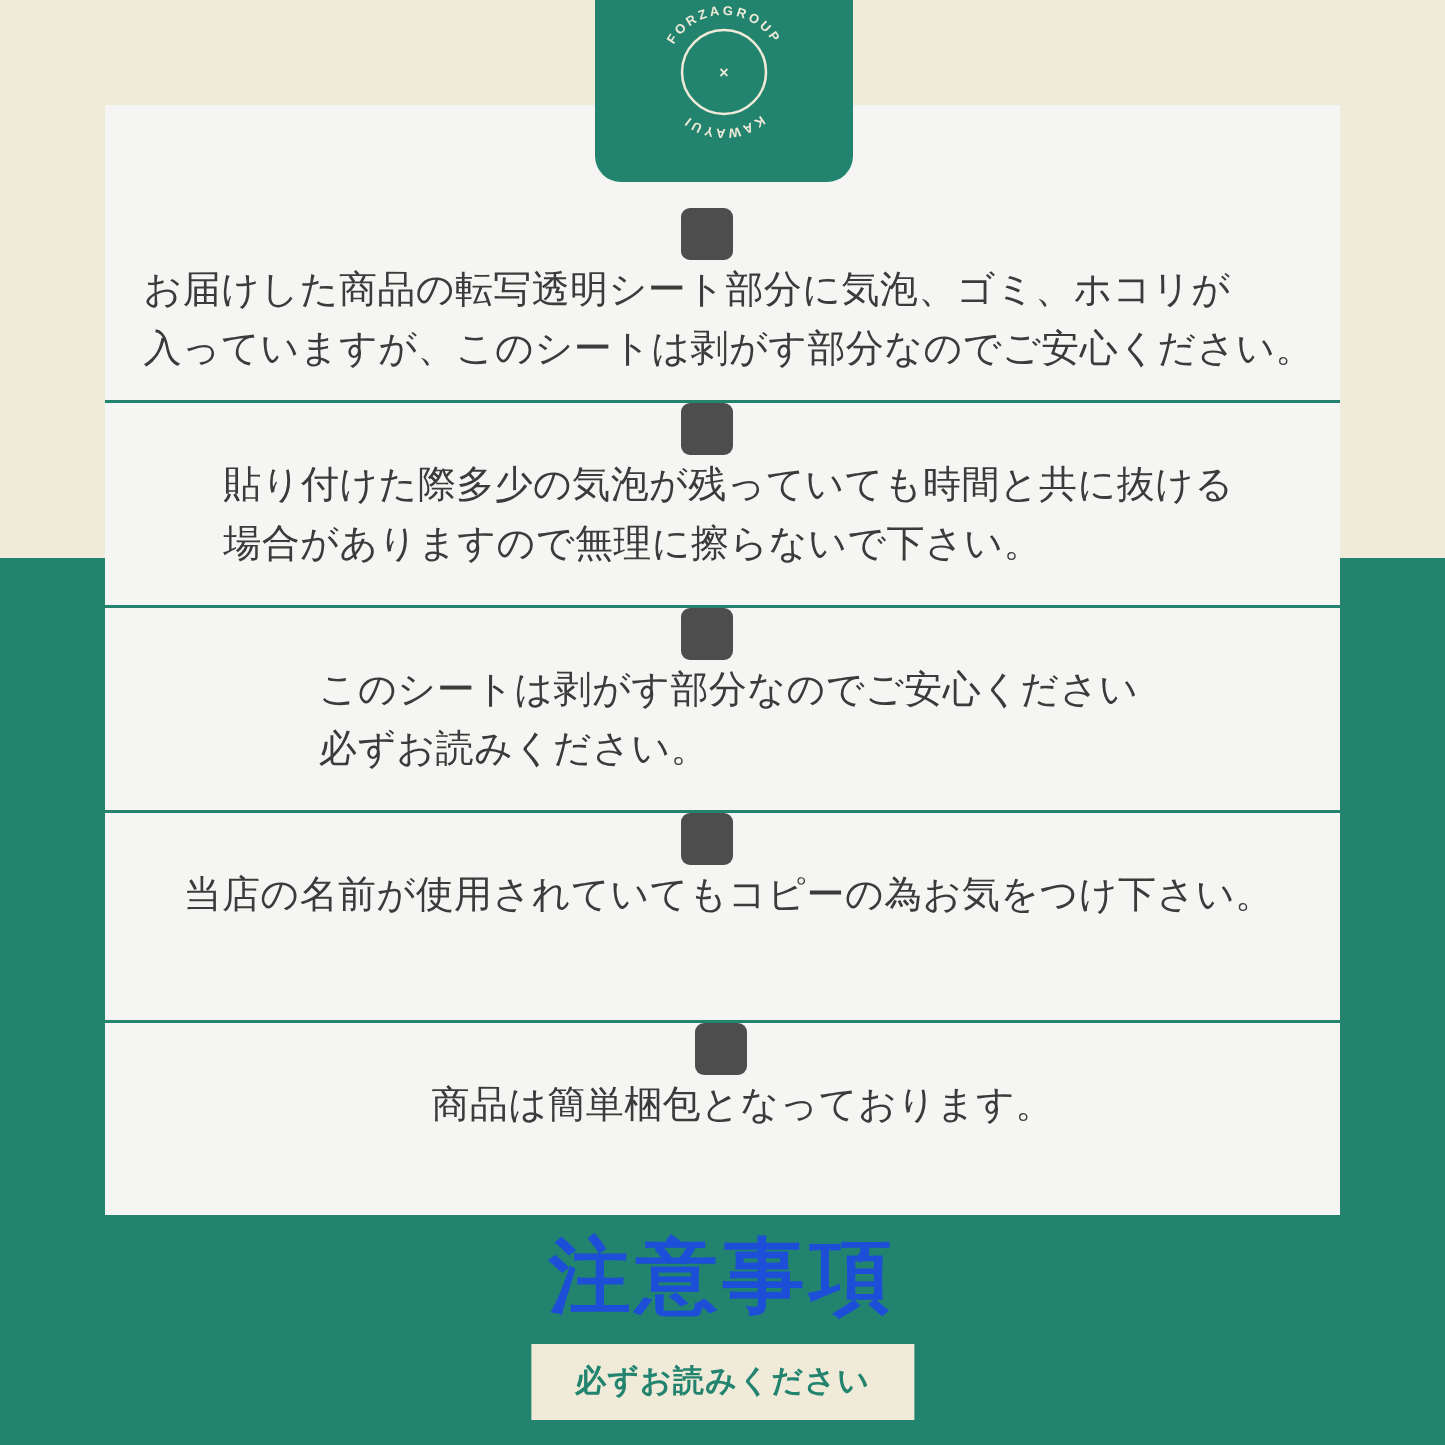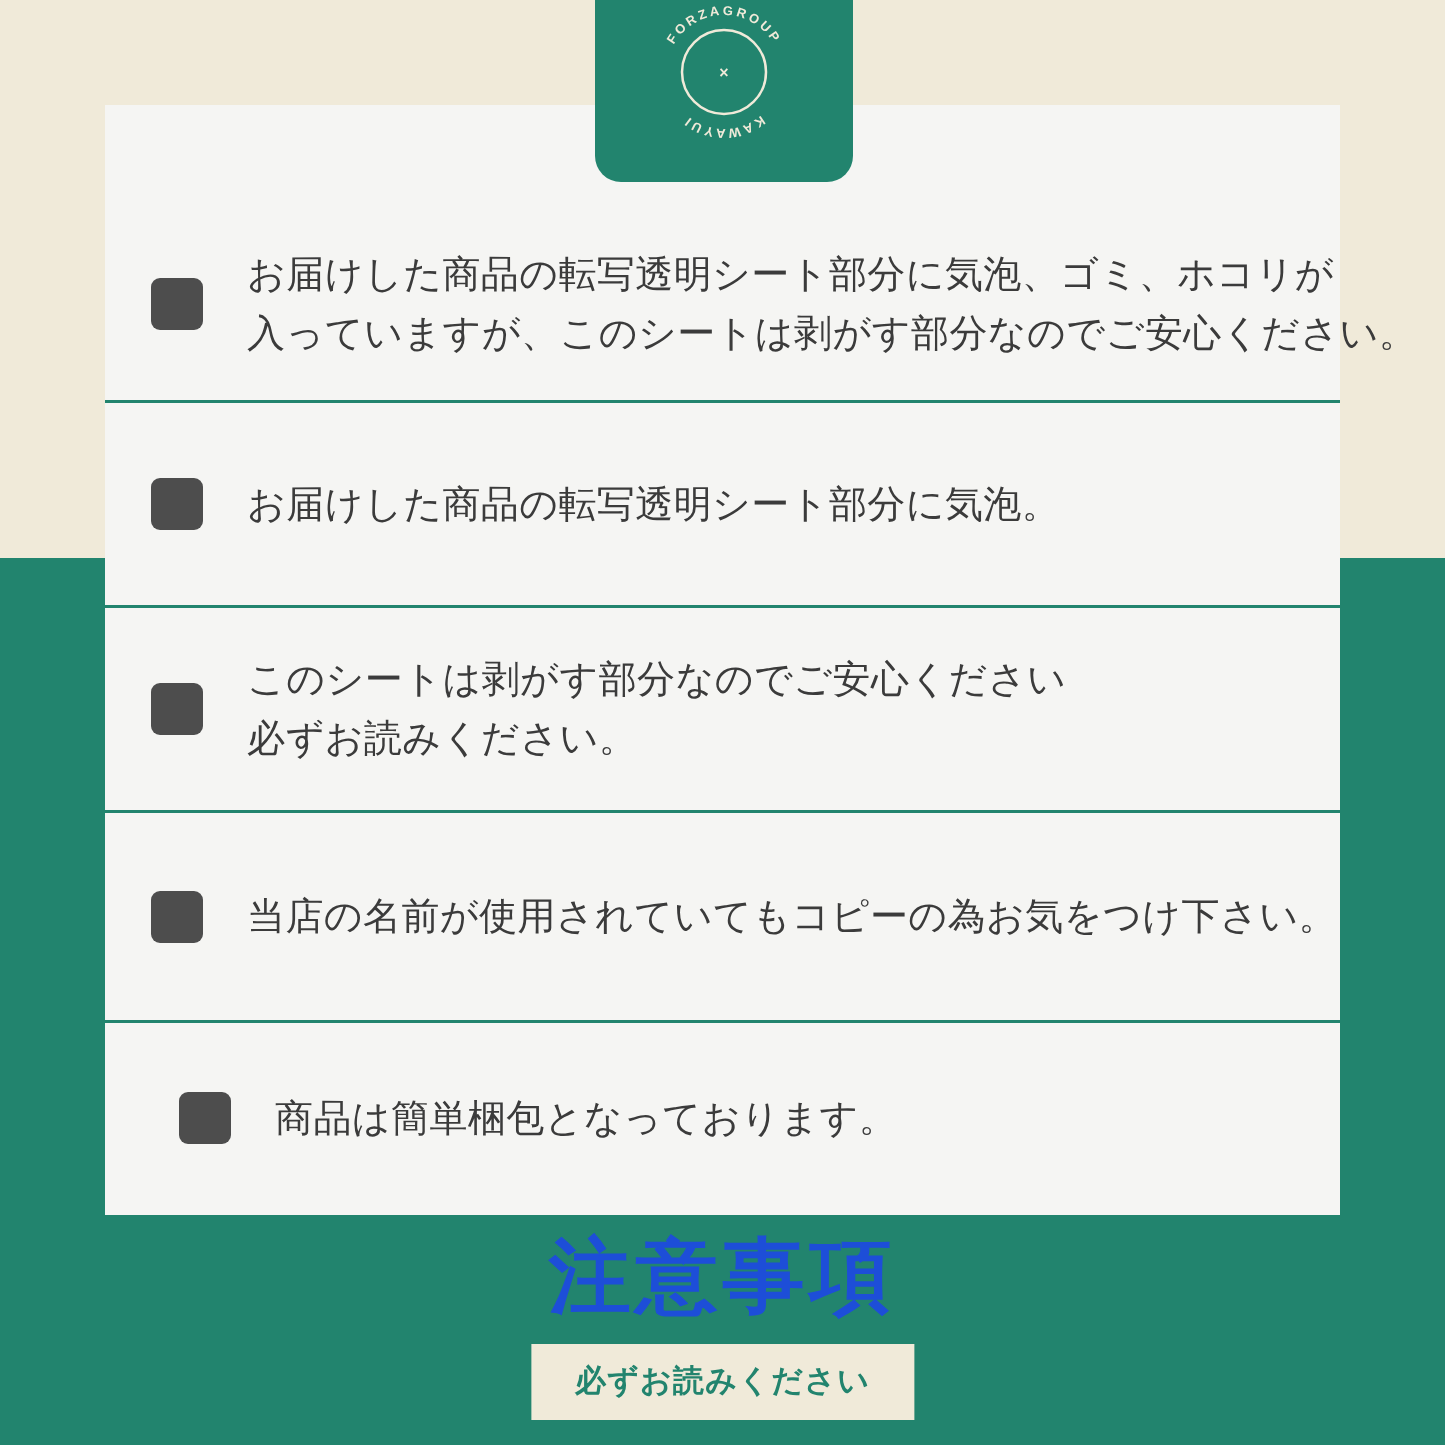--- a/index.html
+++ b/index.html
@@ -75,20 +75,21 @@
     list-style: none;
   }
 
   .notice-row {
     display: flex;
     align-items: center;
     box-sizing: border-box;
     padding-left: 46px;
     padding-right: 34px;
     border-bottom: 3px solid #22846e;
+    flex-direction: column;
   }
   .notice-row:last-child {
     border-bottom: none;
     margin-left: 28px;
   }
   
   .row-h1 { height: 195px; margin-top: 103px; }
   .row-h2 { height: 205px; }
   .row-h3 { height: 205px; }
   .row-h4 { height: 210px; }
@@ -174,21 +175,22 @@
         <span class="bullet"></span>
         <div class="notice-text">
           <span class="line">お届けした商品の転写透明シート部分に気泡、ゴミ、ホコリが</span>
           <span class="line">入っていますが、このシートは剥がす部分なのでご安心ください。</span>
         </div>
       </li>
 
       <li class="notice-row row-h2">
         <span class="bullet"></span>
         <div class="notice-text">
-          <span class="line">お届けした商品の転写透明シート部分に気泡。</span>
+          <span class="line">貼り付けた際多少の気泡が残っていても時間と共に抜ける</span>
+          <span class="line">場合がありますので無理に擦らないで下さい。</span>
         </div>
       </li>
 
       <li class="notice-row row-h3">
         <span class="bullet"></span>
         <div class="notice-text">
           <span class="line">このシートは剥がす部分なのでご安心ください</span>
           <span class="line">必ずお読みください。</span>
         </div>
       </li>

